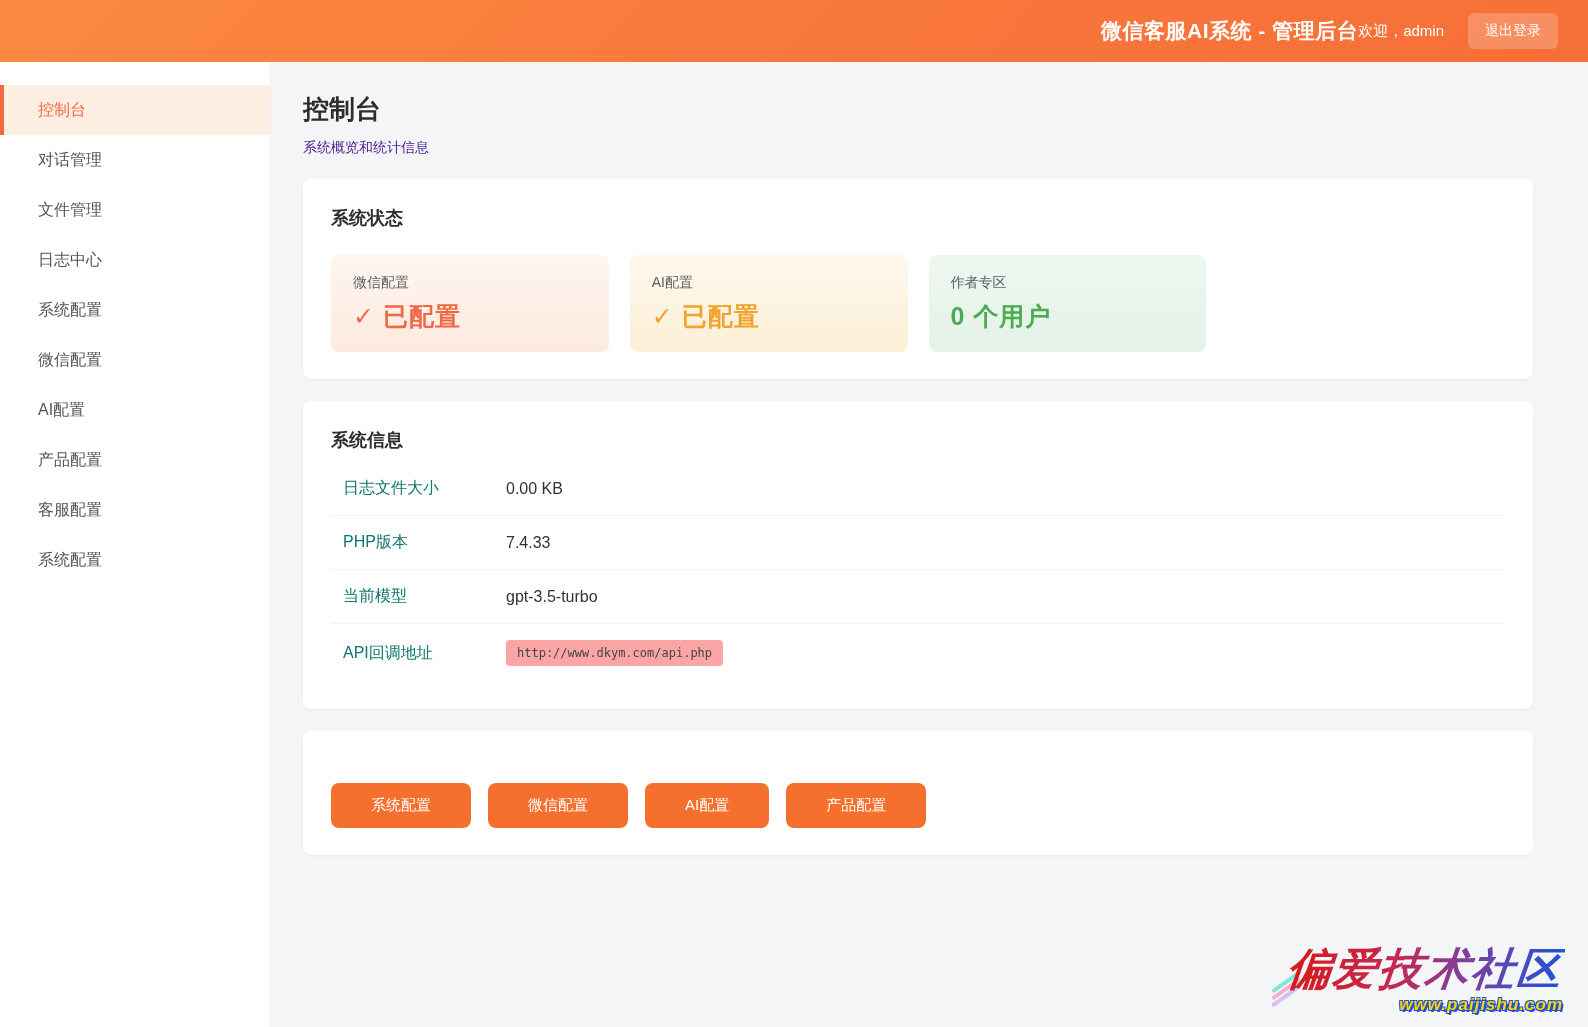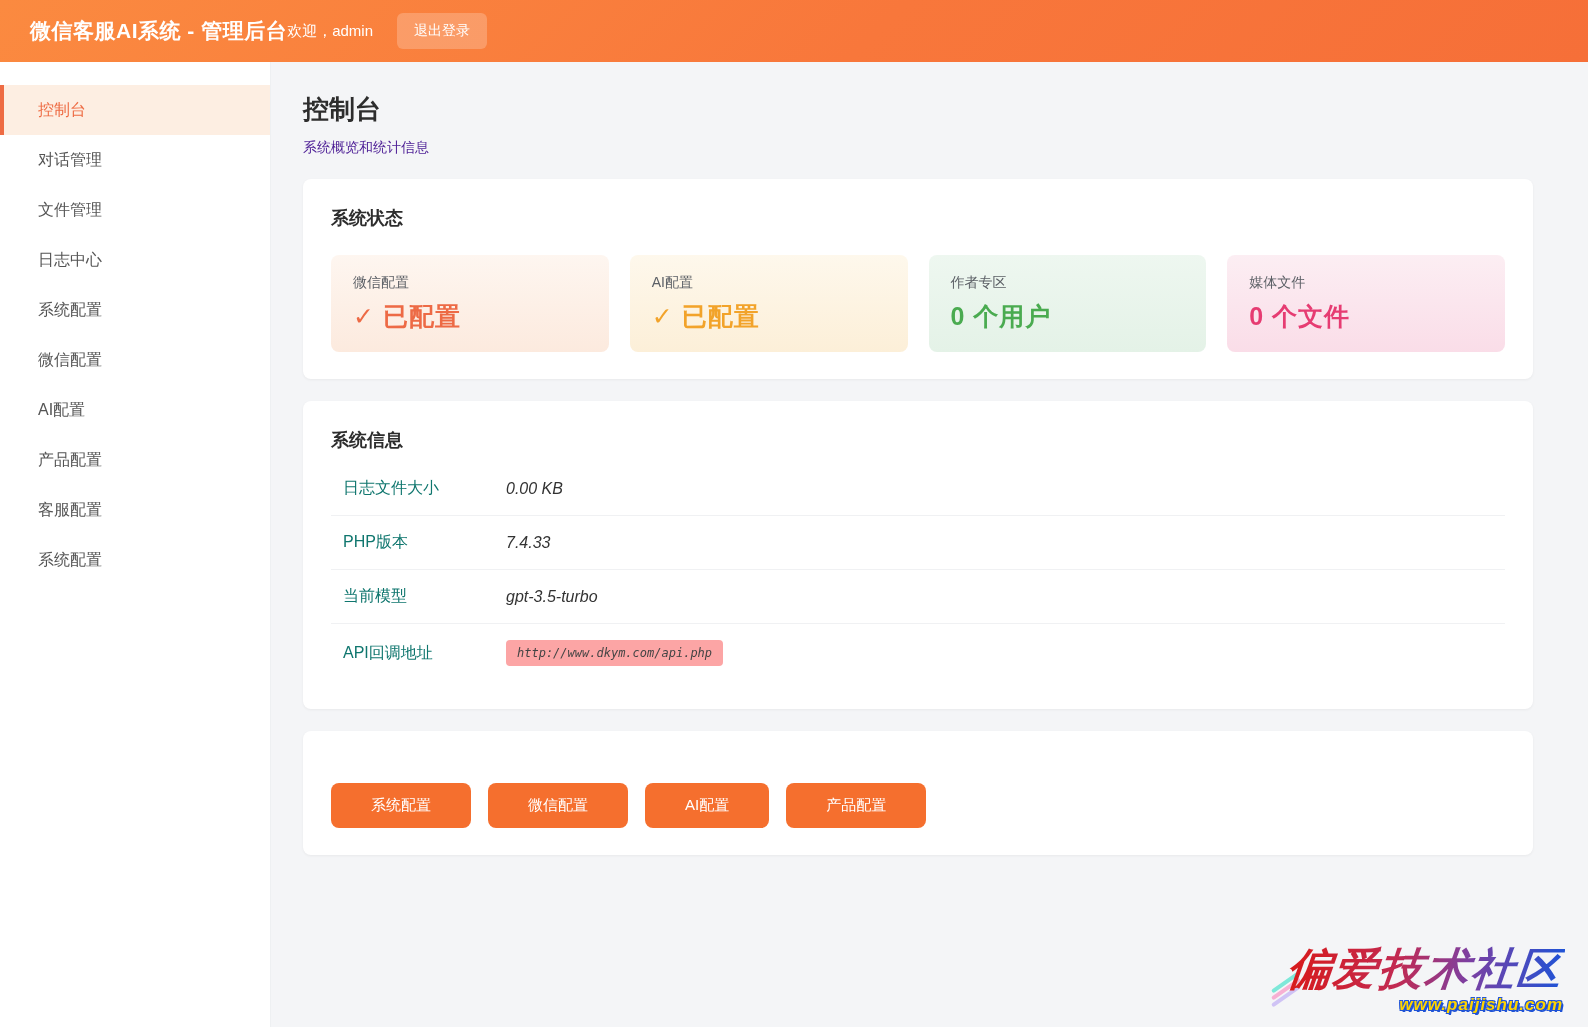--- a/index.html
+++ b/index.html
@@ -9,21 +9,21 @@
     background: #f4f5f7;
     color: #333;
   }
 
   
   .header {
     height: 62px;
     background: linear-gradient(135deg, #fb8a40 0%, #f8773b 55%, #f66f38 100%);
     display: flex;
     align-items: center;
-    justify-content: flex-start;
+    justify-content: flex-end;
     padding: 12px 30px;
   }
   .header-title {
     color: #fff;
     font-size: 21px;
     font-weight: bold;
     letter-spacing: 0.5px;
   }
   .header-right { display: flex; align-items: center; gap: 24px; }
   .welcome-text { color: #fff; font-size: 15px; }
@@ -106,21 +106,21 @@
   
   .info-rows { margin-top: 10px; }
   .info-row {
     display: flex;
     align-items: center;
     padding: 16px 12px;
     border-bottom: 1px solid #f0f1f3;
   }
   .info-row:last-child { border-bottom: none; }
   .info-label { width: 163px; min-width: 163px; font-size: 16px; color: #0f766e; }
-  .info-value { font-size: 16px; color: #333; font-style: italic; }
+  .info-value { font-size: 16px; color: #333; }
   .code-box {
     font-family: "DejaVu Sans Mono", "Liberation Mono", monospace;
     font-size: 12px;
     background: #fca5a5;
     color: #444;
     padding: 6px 11px;
     border-radius: 4px;
   }
 
   
@@ -211,24 +211,20 @@
           <div class="tile-value">✓ 已配置</div>
         </div>
         <div class="tile tile-ai">
           <div class="tile-label">AI配置</div>
           <div class="tile-value">✓ 已配置</div>
         </div>
         <div class="tile tile-chat">
           <div class="tile-label">作者专区</div>
           <div class="tile-value">0 个用户</div>
         </div>
-        <div class="tile tile-media">
-          <div class="tile-label">媒体文件</div>
-          <div class="tile-value">0 个文件</div>
-        </div>
       </div>
     </div>
 
     <div class="card">
       <div class="card-title">系统信息</div>
       <div class="info-rows">
         <div class="info-row">
           <div class="info-label">日志文件大小</div>
           <div class="info-value">0.00 KB</div>
         </div>

